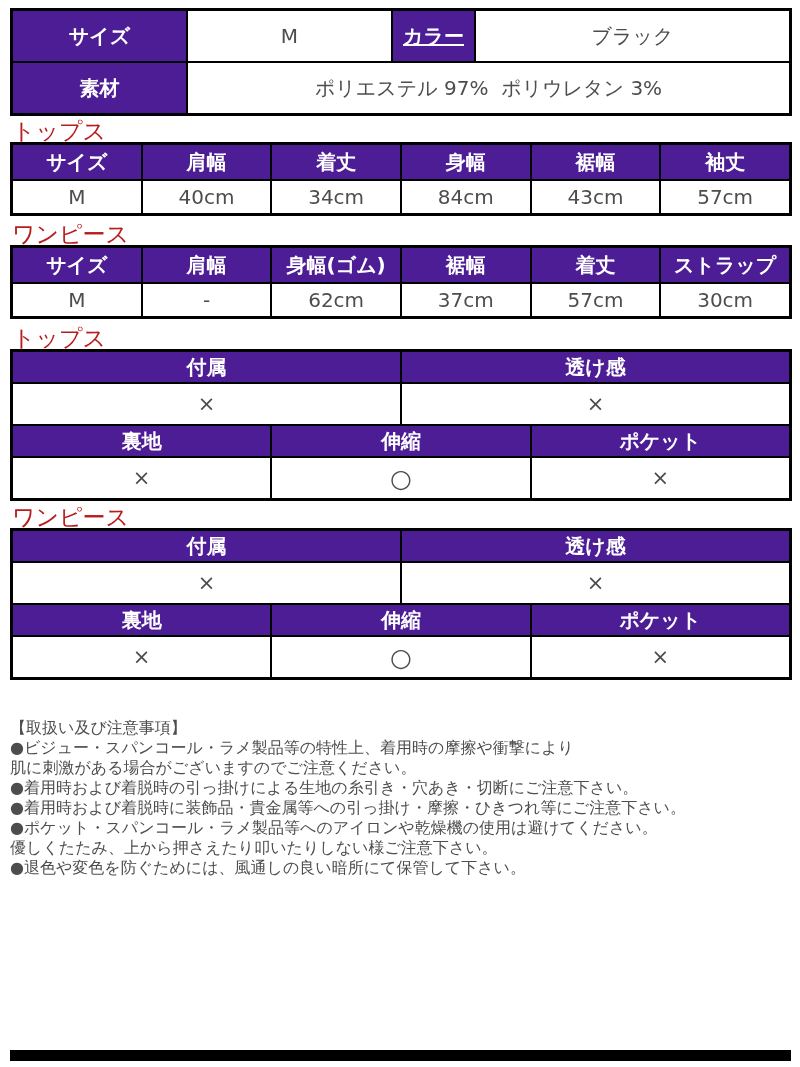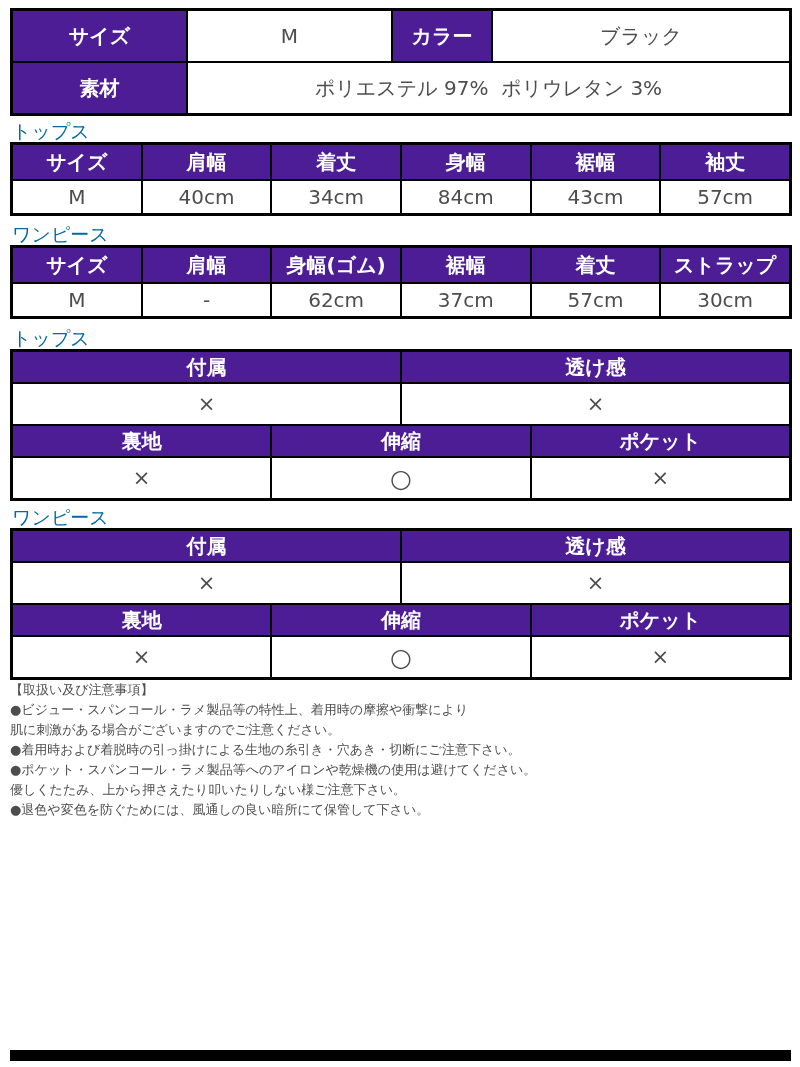--- a/index.html
+++ b/index.html
@@ -27,27 +27,27 @@
     background: #4c1d95;
     color: #ffffff;
     font-weight: bold;
   }
   .flex1 { flex: 1 1 auto; }
 
   
   .r52 { height: 52px; }
   .w-size   { width: 175px; }
   .w-sizeval{ width: 205px; }
-  .w-color  { width: 100px; }
+  .w-color  { width: 83px; text-decoration: underline; }
   .pre { white-space: pre; }
 
   
   .section-label {
-    font-size: 19px;
-    color: #0369a1;
+    font-size: 23px;
+    color: #b91c1c;
     height: 22px;
     line-height: 22px;
     padding-left: 2px;
   }
   .ml-a { margin-top: 4px; }
   .ml-b { margin-top: 7px; }
   .ml-c { margin-top: 8px; }
   .ml-d { margin-top: 5px; }
 
   
@@ -59,21 +59,22 @@
   
   .rf-head { height: 32px; }
   .rf-val  { height: 42px; }
   .c2 { width: 50%; }
   .c3 { width: 33.3333%; }
   .mark { font-size: 21px; color: #4d4d4d; }
   .mark-circle { font-size: 25px; }
 
   
   .notes {
-    font-size: 13px;
+    margin-top: 38px;
+    font-size: 16px;
     line-height: 20px;
     color: #4d4d4d;
   }
   .notes .note-line { white-space: nowrap; }
 
   
   .bottom-bar {
     position: absolute;
     left: 10px; top: 1050px;
     width: 781px; height: 11px;
@@ -180,20 +181,21 @@
       <div class="cell c3 mark mark-circle">○</div>
       <div class="cell c3 flex1 mark">×</div>
     </div>
   </div>
 
   <div class="notes">
     <div class="note-line">【取扱い及び注意事項】</div>
     <div class="note-line">●ビジュー・スパンコール・ラメ製品等の特性上、着用時の摩擦や衝撃により</div>
     <div class="note-line">肌に刺激がある場合がございますのでご注意ください。</div>
     <div class="note-line">●着用時および着脱時の引っ掛けによる生地の糸引き・穴あき・切断にご注意下さい。</div>
+    <div class="note-line">●着用時および着脱時に装飾品・貴金属等への引っ掛け・摩擦・ひきつれ等にご注意下さい。</div>
     <div class="note-line">●ポケット・スパンコール・ラメ製品等へのアイロンや乾燥機の使用は避けてください。</div>
     <div class="note-line">優しくたたみ、上から押さえたり叩いたりしない様ご注意下さい。</div>
     <div class="note-line">●退色や変色を防ぐためには、風通しの良い暗所にて保管して下さい。</div>
   </div>
 
 </div>
 
 <div class="bottom-bar"></div>
 
 </body></html>

